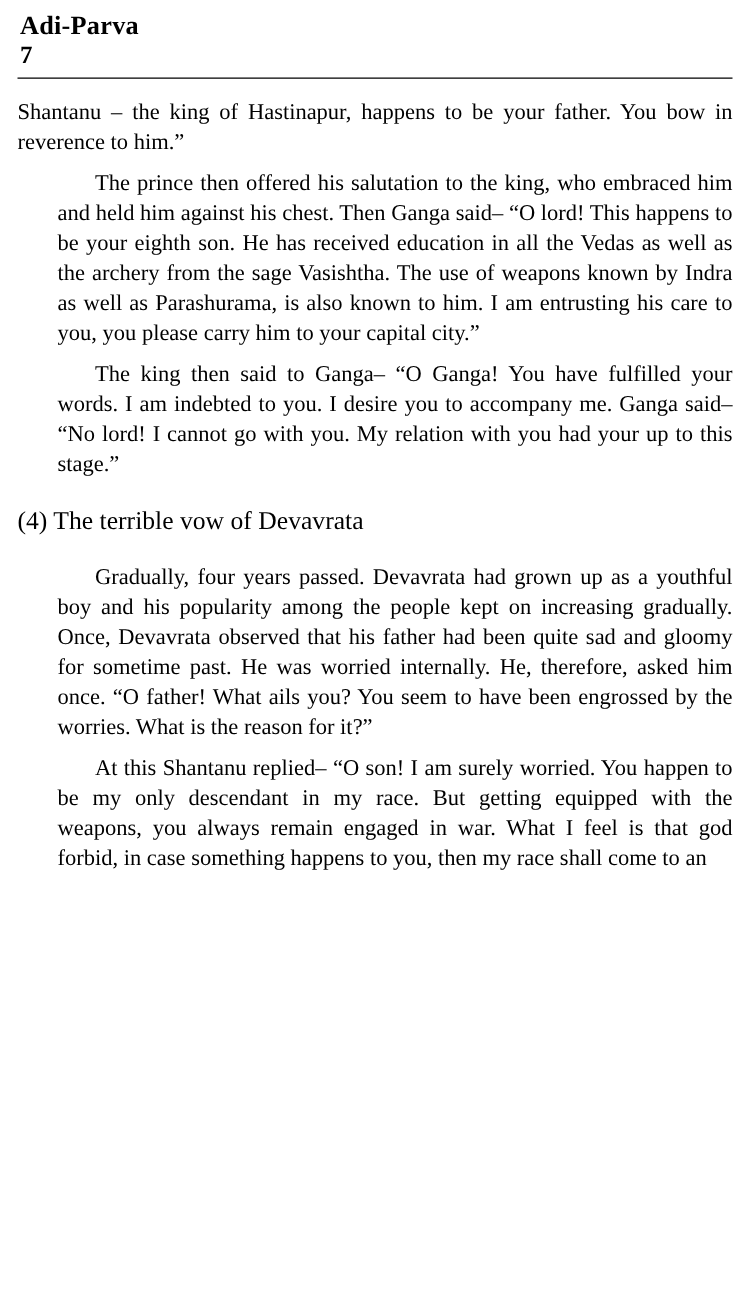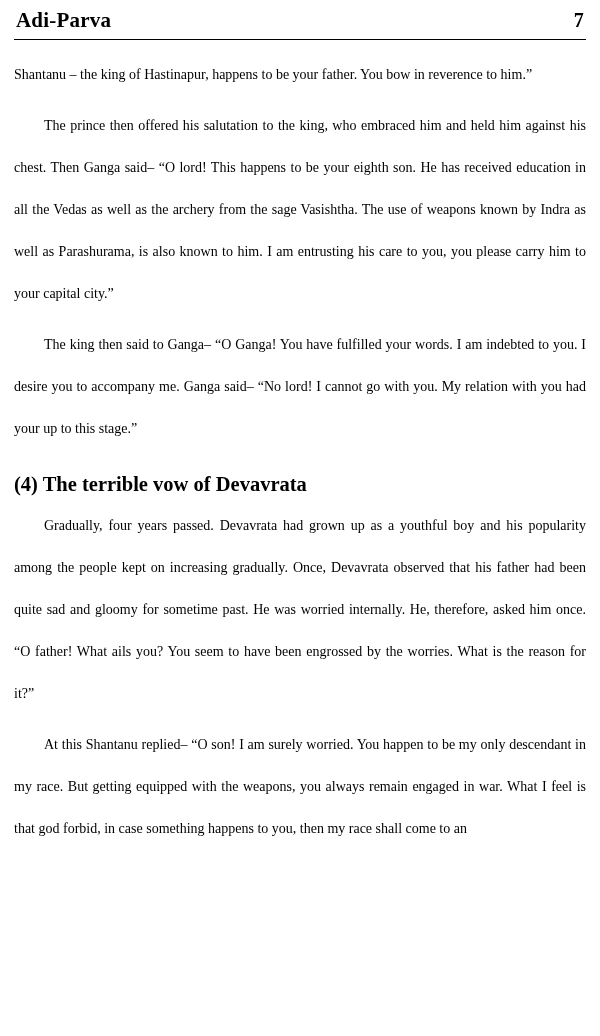--- a/index.html
+++ b/index.html
@@ -22,48 +22,50 @@
     position: relative;
   }
   .header {
     display: flex;
     align-items: baseline;
     justify-content: space-between;
     font-weight: bold;
     font-size: 21px;
     letter-spacing: 0.2px;
     padding: 0 2px 6px 2px;
+    flex-direction: column;
   }
   .header .title {
     font-size: 21px;
   }
   .header .pageno {
     font-size: 20px;
   }
   .rule {
     border: none;
     border-top: 1.5px solid #000;
     margin: 0 0 14px 0;
   }
   p {
     margin: 0 0 0 0;
-    font-size: 14px;
-    line-height: 42px;
+    font-size: 18px;
+    line-height: 24px;
     text-align: justify;
     text-justify: inter-word;
     hyphens: none;
   }
   p.indent {
     text-indent: 30px;
+    margin-left: 32px;
   }
   .section-heading {
-    font-weight: bold;
+    font-weight: normal;
     font-size: 20.5px;
     line-height: 31.5px;
-    margin: 10px 0 4px 0;
+    margin: 10px 0 15px 0;
     text-align: left;
   }
   .blockgap {
     height: 9px;
   }
 </style>
 </head>
 <body>
 
 <div class="page">

